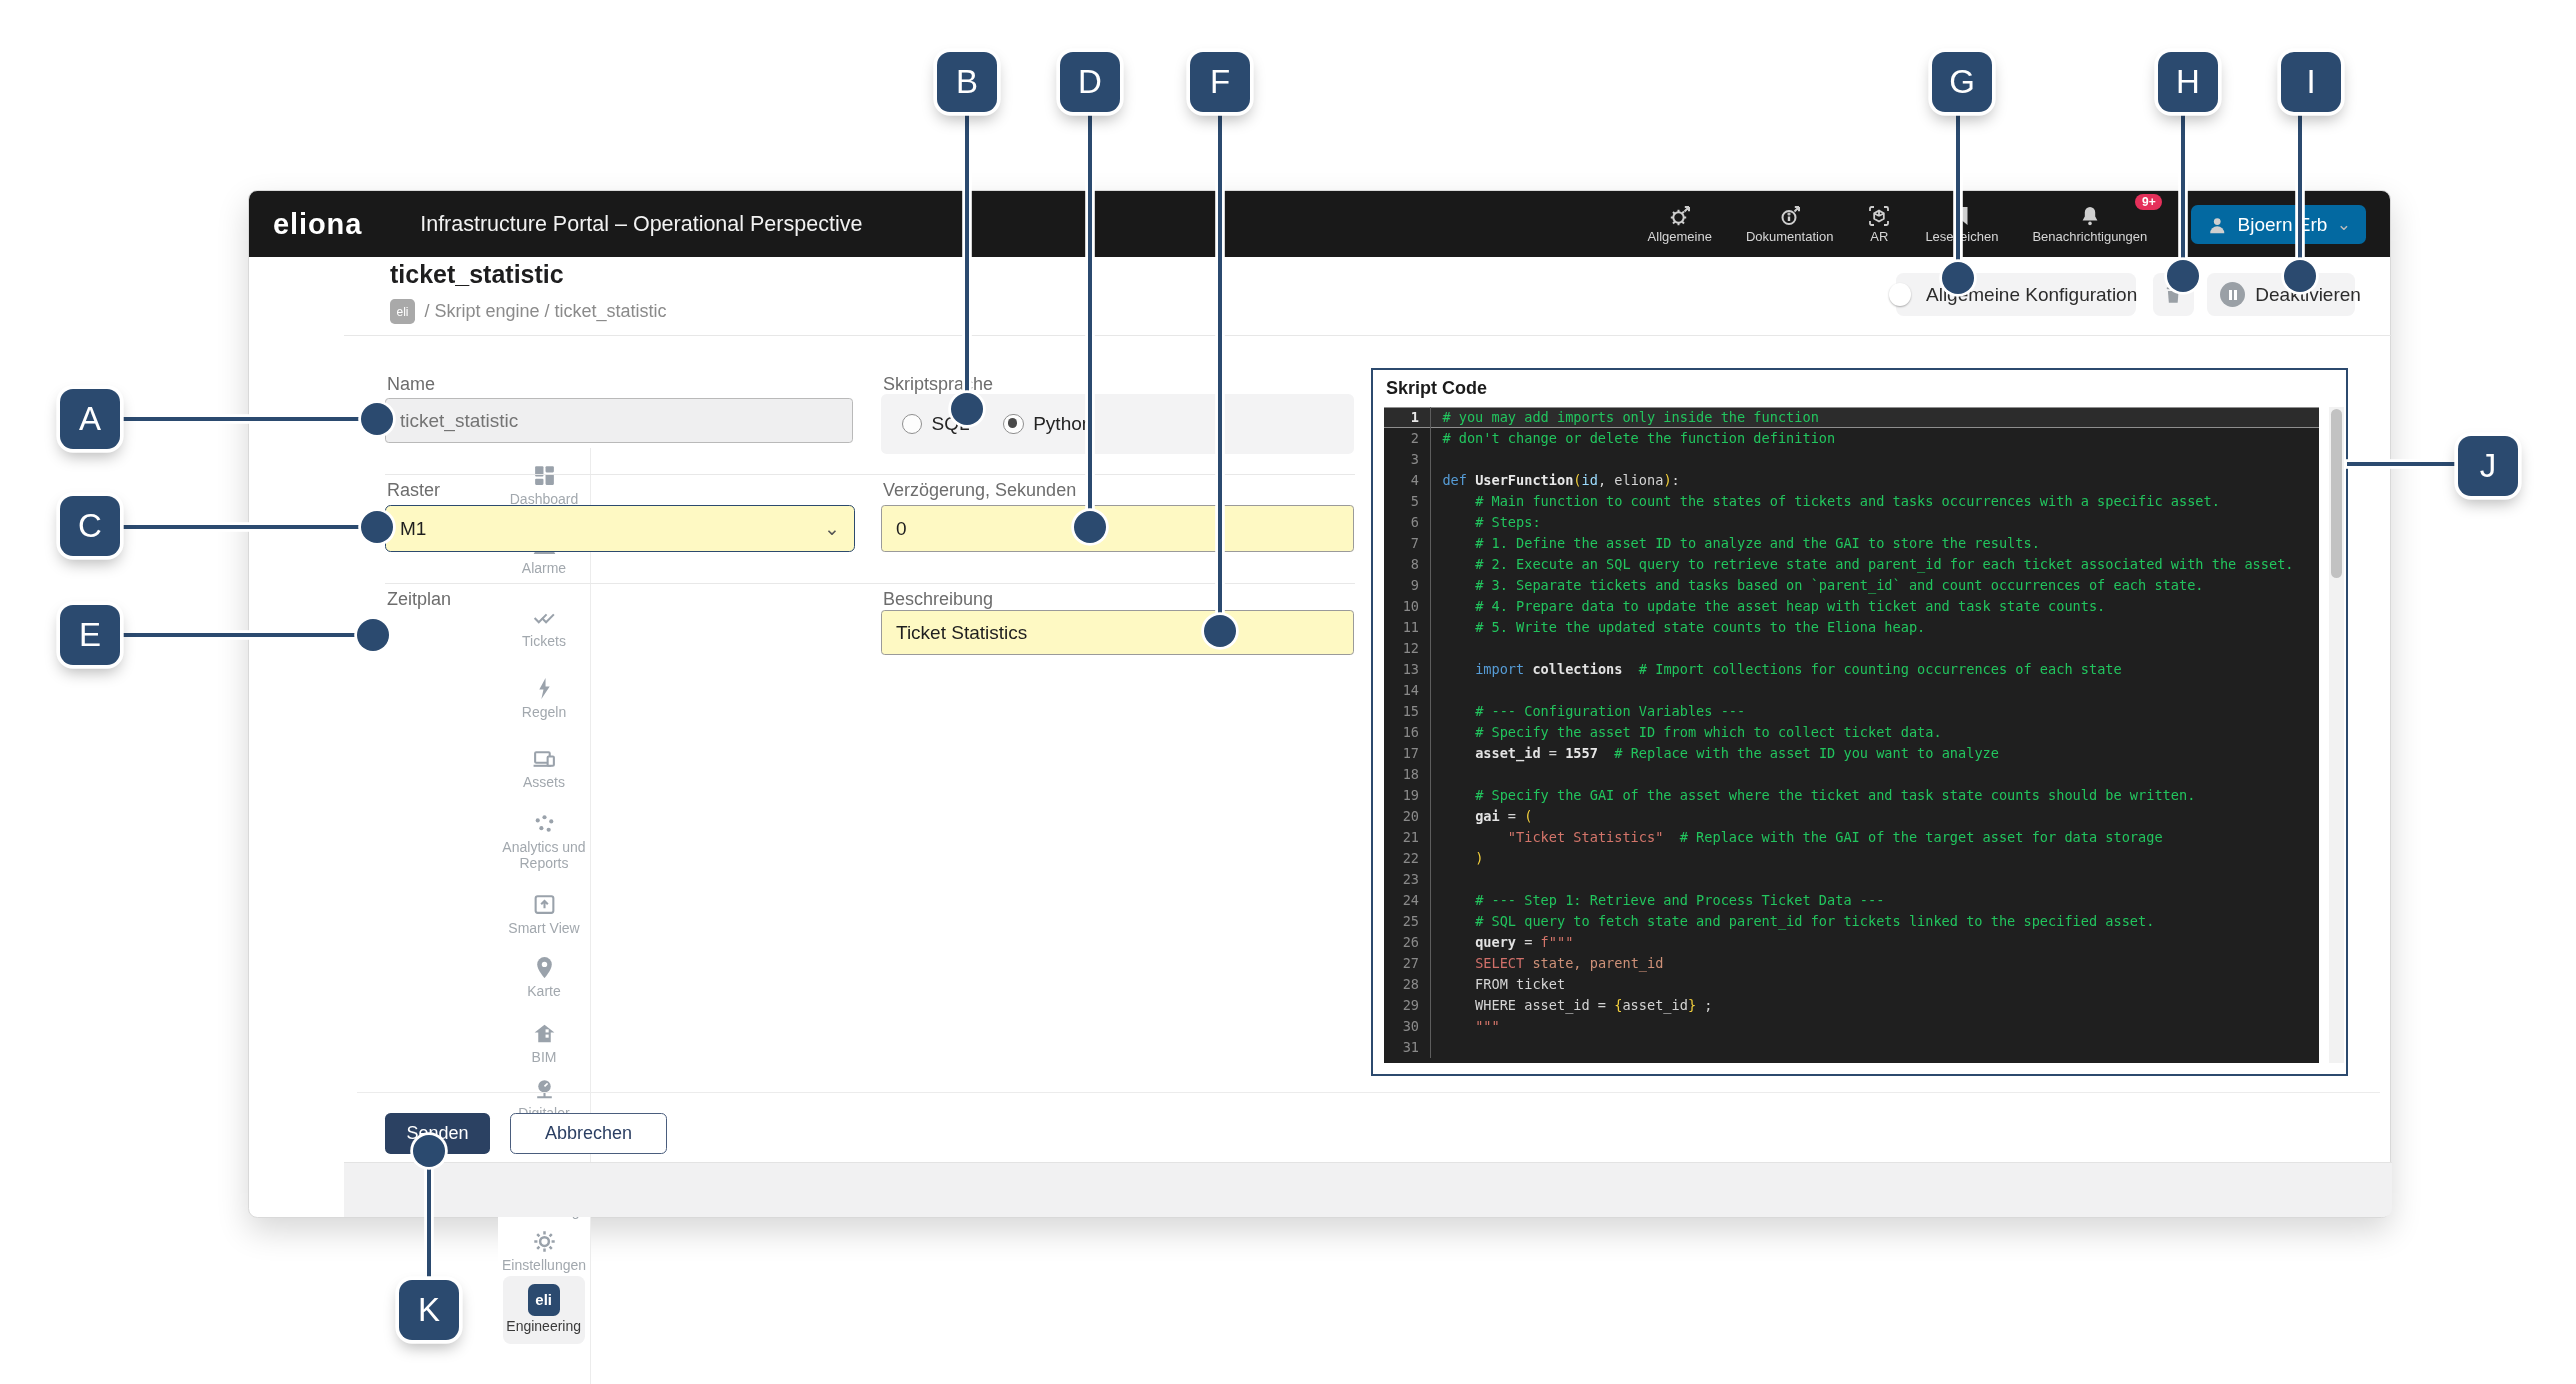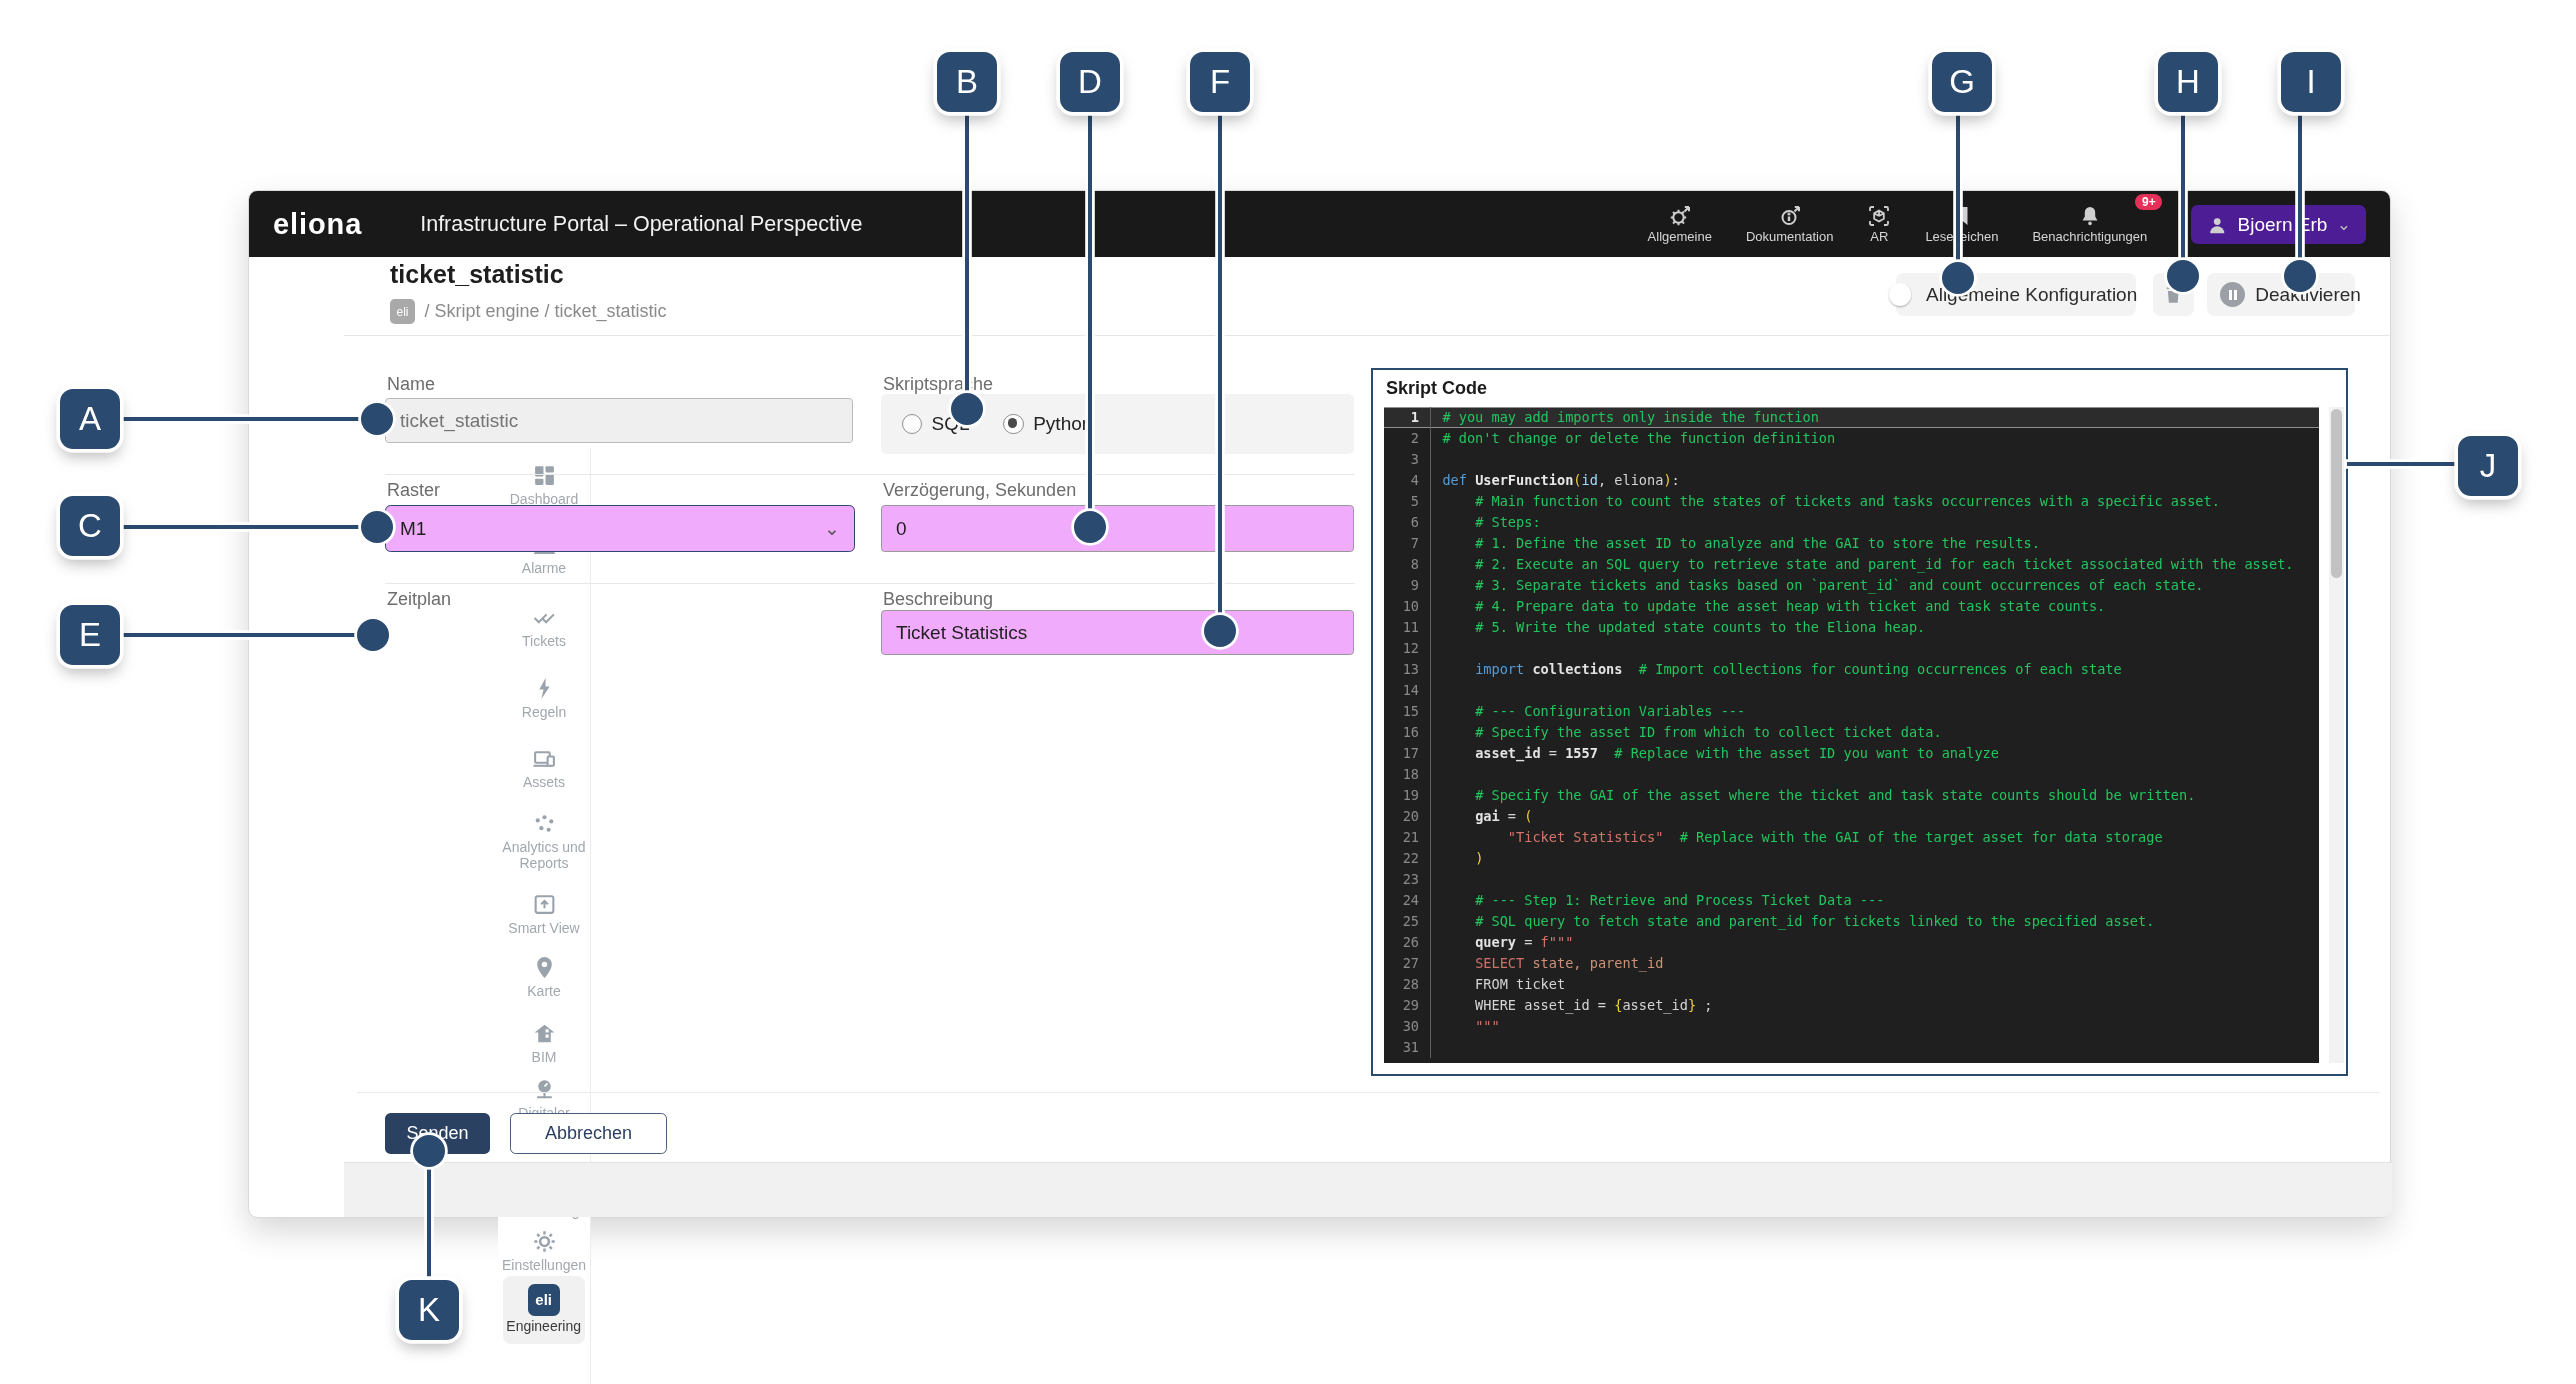--- a/index.html
+++ b/index.html
@@ -15,21 +15,21 @@
   .appbar { left:0; top:0; width:100%; height:66px; background:#191919; border-radius:8.4px 8.4px 0 0;
     display:flex; align-items:center; padding:0 24px; }
   .logo { color:#fff; font-size:29px; font-weight:bold; letter-spacing:0.9px; margin-right:58px; }
   .app-title { color:#f2f2f2; font-size:21.5px; font-weight:500; }
   .appbar-right { margin-left:auto; display:flex; align-items:flex-end; gap:34px; }
   .nav-item { display:flex; flex-direction:column; align-items:center; gap:1.9px; color:#cfcfcf; position:relative; cursor:pointer; }
   .nav-item svg { width:24px; height:24px; }
   .nav-label { font-size:13px; color:#d6d6d6; white-space:nowrap; }
   .nav-badge { position:absolute; top:-9.4px; right:-15px; background:#e5305a; color:#fff; font-size:12px;
     font-weight:bold; border-radius:9.4px; padding:0.9px 6.6px; }
-  .user-chip { display:flex; align-items:center; gap:9.4px; background:#4c1d95; border-radius:6.6px;
+  .user-chip { display:flex; align-items:center; gap:9.4px; background:#0369a1; border-radius:6.6px;
     padding:8.4px 15px; margin-left:9.4px; }
   .user-chip svg { width:22.5px; height:22.5px; }
   .user-name { color:#fff; font-size:19px; }
   .chev { color:#bbb; font-size:17px; }
 
   
   .sidebar { left:249px; top:257px; width:93px; height:960px; background:#fff; border-right:0.9px solid #ececec; border-radius:0 0 0 8.4px; }
   .side-item { position:absolute; width:92px; display:flex; flex-direction:column; align-items:center; gap:2.8px; cursor:pointer; }
   .side-item svg { width:25px; height:25px; }
   .side-label { font-size:14px; color:#a2a8ae; text-align:center; line-height:16px; }
@@ -56,21 +56,21 @@
   .ctl-label { font-size:19px; color:#2c2c2c; white-space:nowrap; }
   .trash-btn { left:2153px; top:273px; width:41px; justify-content:center; }
   .trash-btn svg { width:22.5px; height:22.5px; }
   .deact-btn { left:2206px; top:273px; width:148px; padding:0 13px; gap:10.3px; }
   .pause-ic { width:25px; height:25px; border-radius:50%; background:#9aa0a6; position:relative; flex:0 0 auto; }
   .pause-ic::before, .pause-ic::after { content:""; position:absolute; top:7.5px; width:2.8px; height:10.3px; background:#fff; }
   .pause-ic::before { left:9.4px; } .pause-ic::after { left:14px; }
 
   
   .f-label { font-size:18px; color:#6d6d6d; }
-  .inp { border-radius:3.7px; font-size:19px; color:#1f1f1f; display:flex; align-items:center; padding:0 14px; background:#f0abfc; }
+  .inp { border-radius:3.7px; font-size:19px; color:#1f1f1f; display:flex; align-items:center; padding:0 14px; background:#fef9c3; }
   .name-inp { left:384px; top:397px; width:468px; height:45px; background:#efeff0; border:0.9px solid #b9b9b9; color:#747474; }
   .radio-panel { background:#f3f3f4; border-radius:5.6px; display:flex; align-items:center; gap:13px; }
   .lang-panel { left:881px; top:393px; width:473px; height:60px; padding:0 20.6px; }
   .sched-panel { left:384px; top:607px; width:470px; height:58px; padding:0 20.6px; }
   .radio-opt { display:flex; align-items:center; gap:9.4px; margin-right:20.6px; cursor:pointer; }
   .radio { width:20.6px; height:20.6px; border-radius:50%; border:1.9px solid #8f8f8f; background:#fdfdfd; position:relative; flex:0 0 auto; }
   .radio.checked::after { content:""; position:absolute; left:3.7px; top:3.7px; width:9.4px; height:9.4px; border-radius:50%; background:#4a4a4a; }
   .radio.checked-navy::after { content:""; position:absolute; left:3.7px; top:3.7px; width:9.4px; height:9.4px; border-radius:50%; background:#2b3f5e; }
   .radio-label { font-size:19px; color:#242424; white-space:nowrap; }
   .select { left:384px; top:504px; width:470px; height:47px; border:1.9px solid #2c4a6e; border-radius:5.6px; justify-content:space-between; }

